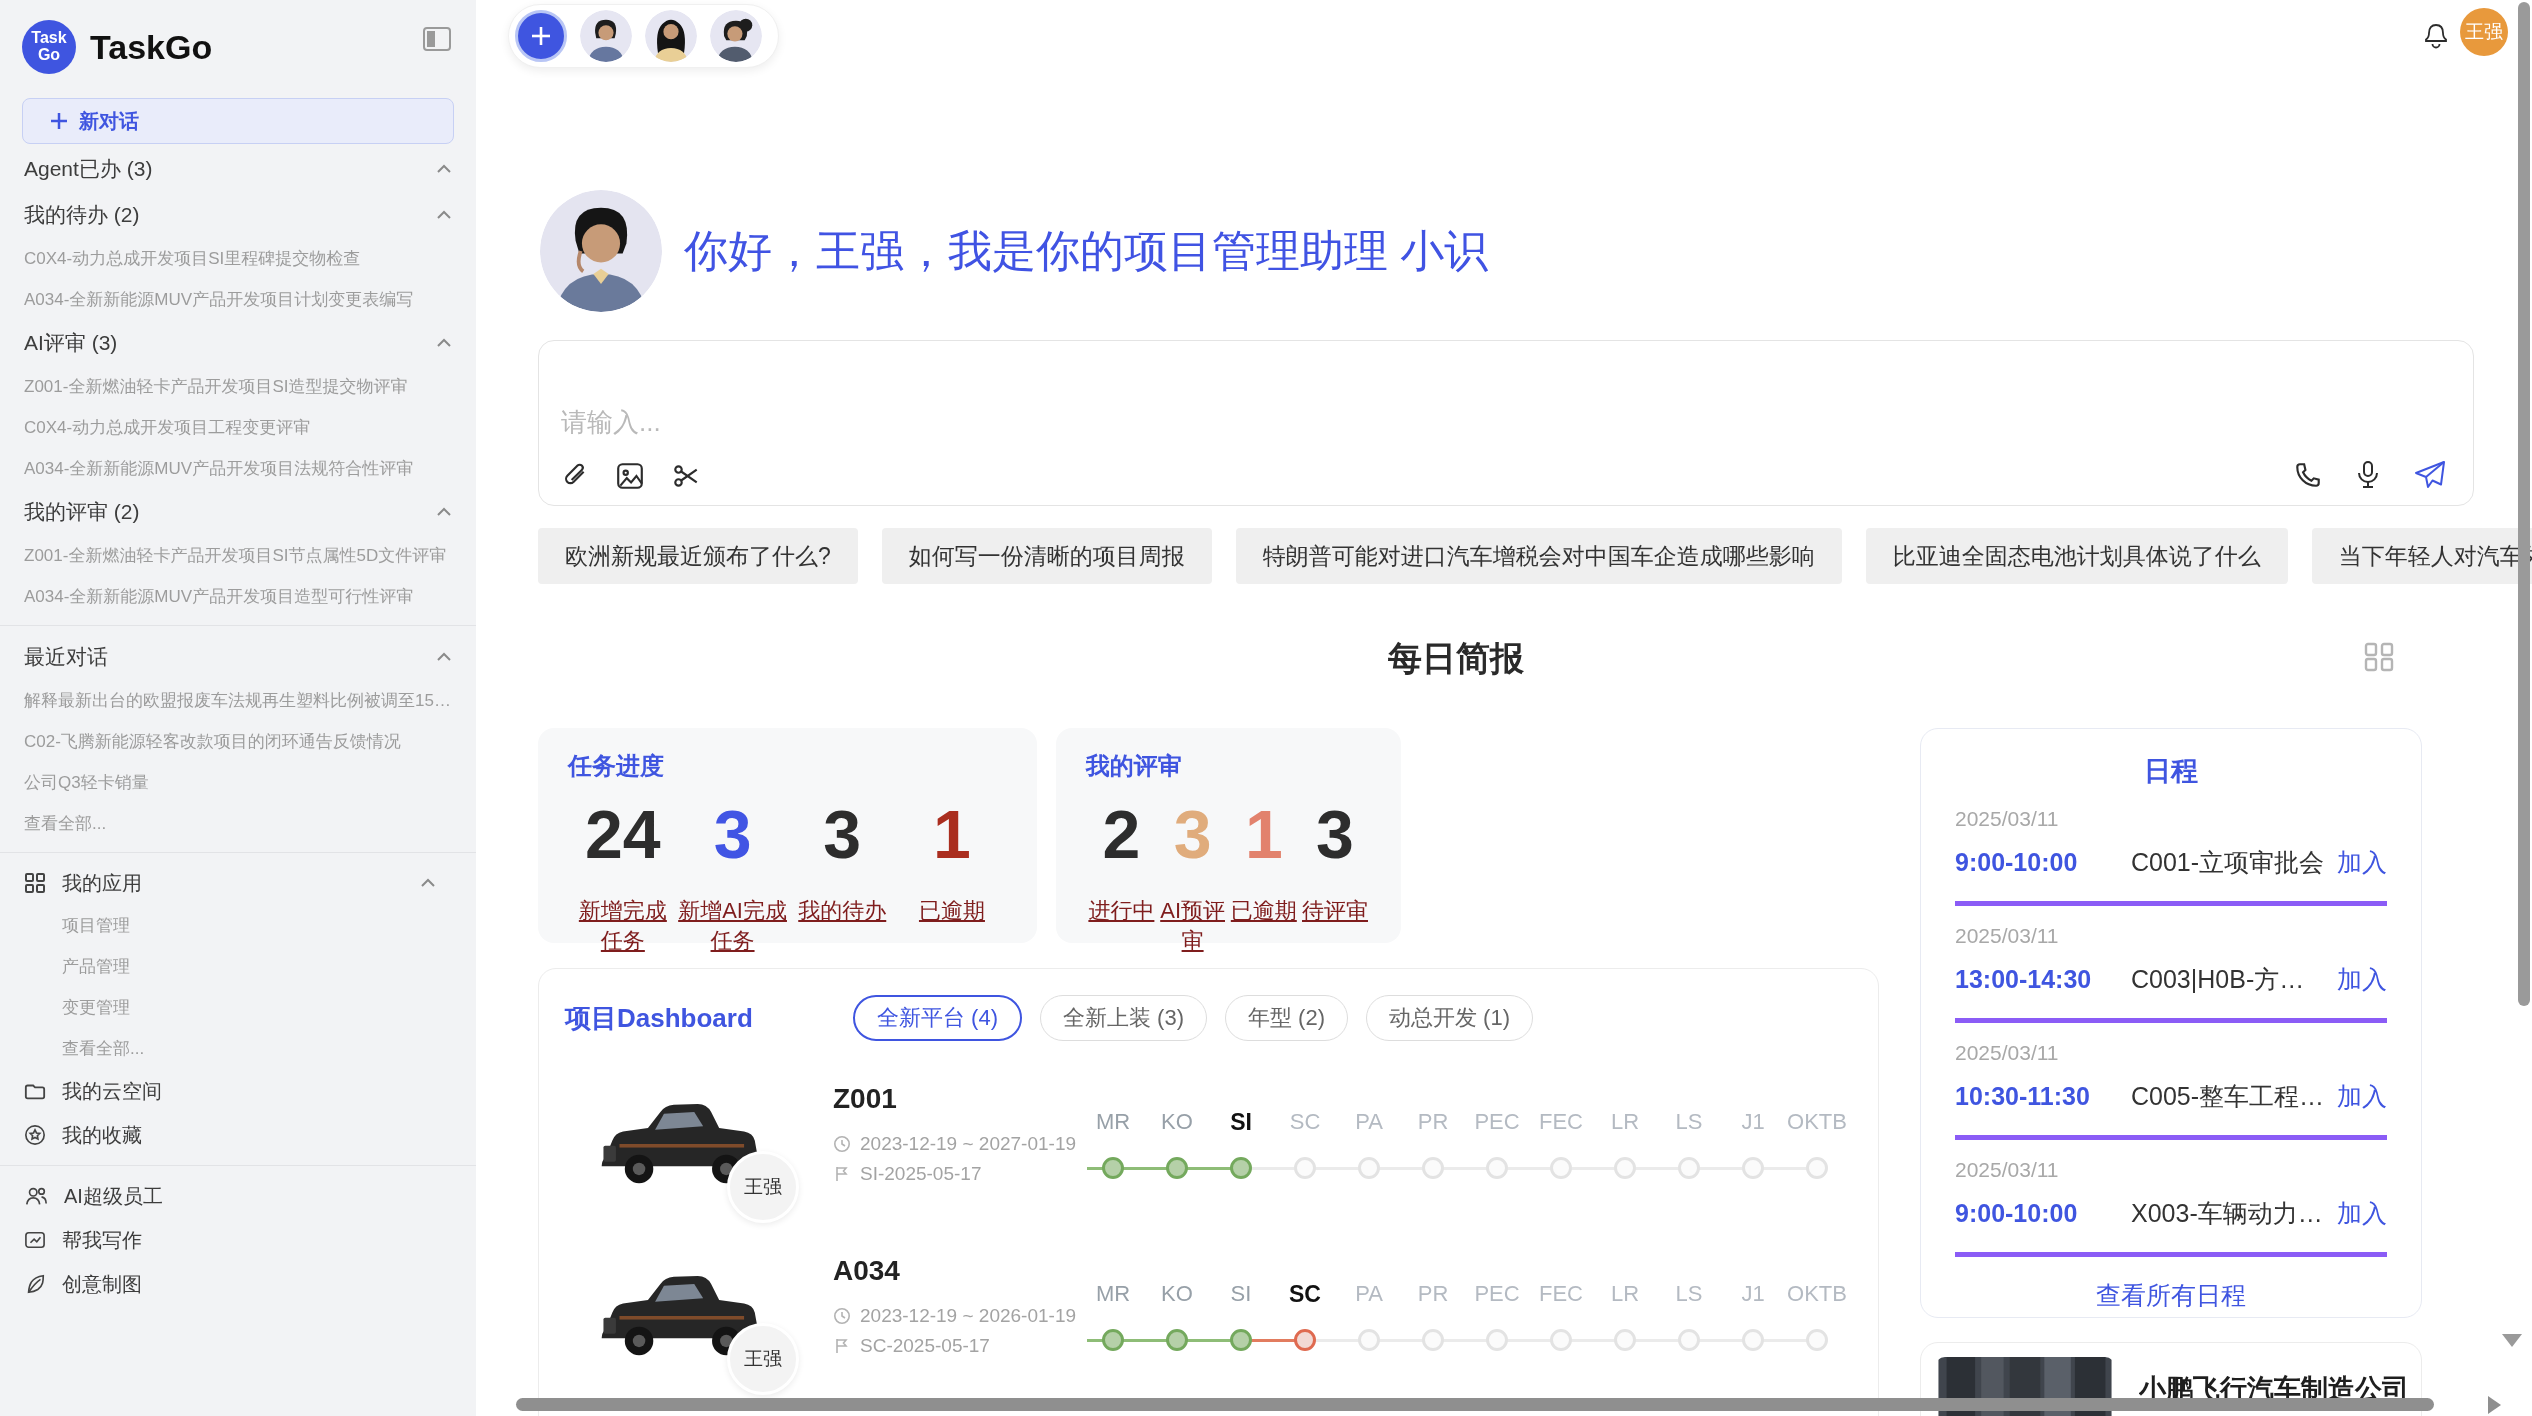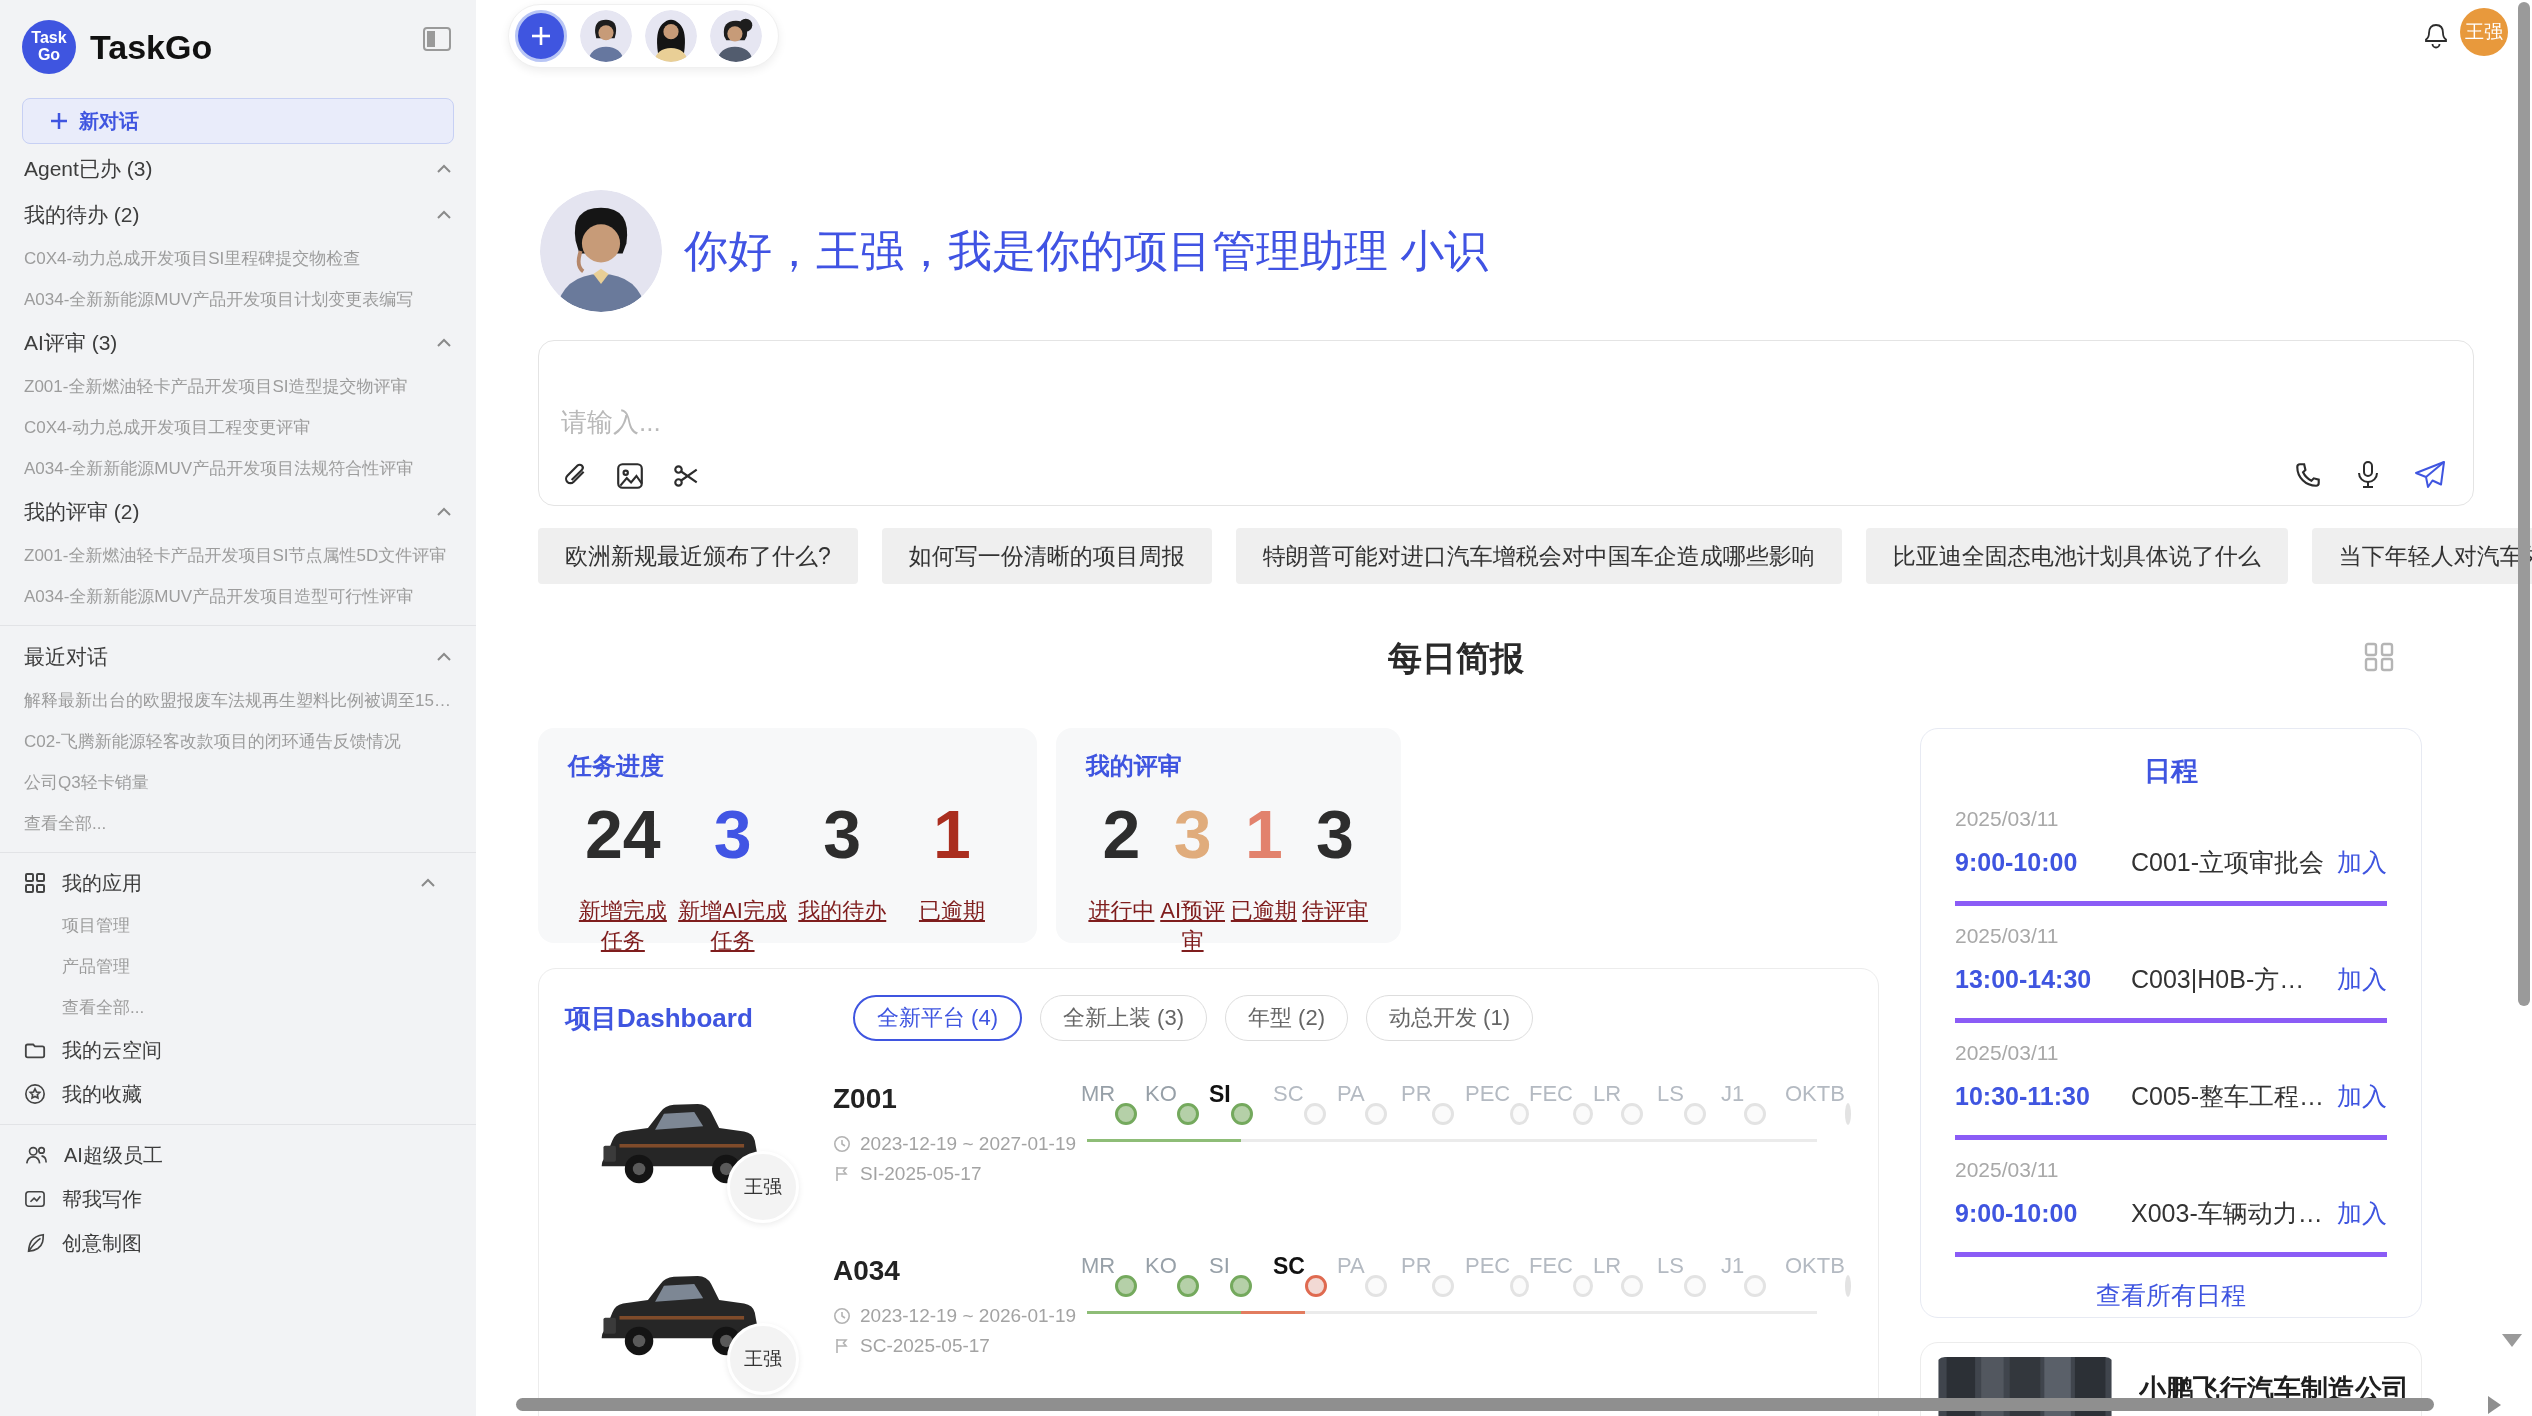--- a/index.html
+++ b/index.html
@@ -87,21 +87,21 @@
   .projects{padding-top:30px;}
   .project-row{display:flex;height:172px;padding-left:52px;}
   .car-wrap{position:relative;width:178px;height:114px;margin-top:16px;}
   .owner-badge{position:absolute;right:-30px;bottom:-22px;width:66px;height:66px;border-radius:50%;background:#f3f3f3;
       border:3px solid #fff;box-shadow:0 2px 6px rgba(0,0,0,.08);display:flex;align-items:center;justify-content:center;
       font-size:19px;color:#333;}
   .proj-info{margin-left:64px;width:248px;margin-top:12px;}
   .proj-code{font-size:28px;font-weight:700;color:#222;margin-bottom:14px;}
   .proj-meta{display:flex;align-items:center;gap:9px;font-size:19px;color:#a3a3a3;line-height:30px;white-space:nowrap;}
   .milestones{display:flex;list-style:none;margin:10px 0 0;padding:0;}
-  .mcell{position:relative;width:64px;display:flex;flex-direction:row;}
+  .mcell{position:relative;width:64px;display:flex;flex-direction:column;align-items:center;margin-top:28px;}
   .mlabel{font-size:22px;color:#97a0a8;height:26px;white-space:nowrap;}
   .lbl-passed{color:#97a0a8;} .lbl-current{color:#111;font-weight:700;font-size:23px;} .lbl-future{color:#b4bac2;}
   .seg{position:absolute;top:58px;left:-32px;width:64px;height:3px;background:#ebebeb;}
   .seg-green{background:#8ebd77;} .seg-red{background:#e27c5f;} .seg-gray{background:#ebebeb;}
   .seg-lead{background:#8ebd77;left:6px;width:26px;}
   .dot{width:22px;height:22px;border-radius:50%;box-sizing:border-box;margin-top:22px;z-index:1;background:#fbfbfb;border:3px solid #e3e3e3;}
   .dot-done{background:#b5d0a8;border:3px solid #74a95d;}
   .dot-late{background:#f2d9d4;border:3px solid #df6a50;}
   .dot-pending{background:#fbfbfb;border:3px solid #e3e3e3;}
 
@@ -261,20 +261,21 @@
         <span class="ico">
           <svg width="16" height="10" viewBox="0 0 16 10" fill="none" stroke="#8a8a8a" stroke-width="2">
               <polyline points="2,8 8,2 14,8"></polyline>
             </svg>
         </span>
       </div>
       <div>
 
       <div class="sb-sub">项目管理</div>
           <div class="sb-sub">产品管理</div>
+          <div class="sb-sub">变更管理</div>
         </div>
       <div class="sb-sub">查看全部...</div>
 
       <div class="sb-row">
         <span class="ico">
           <svg width="22" height="20" viewBox="0 0 24 20" fill="none" stroke="#444" stroke-width="2">
             <path d="M2 6 q0-2 2-2 h6 l2 2 h8 q2 0 2 2 v8 q0 2-2 2 H4 q-2 0-2-2 Z"></path>
           </svg>
         </span>
         <span>我的云空间</span>

